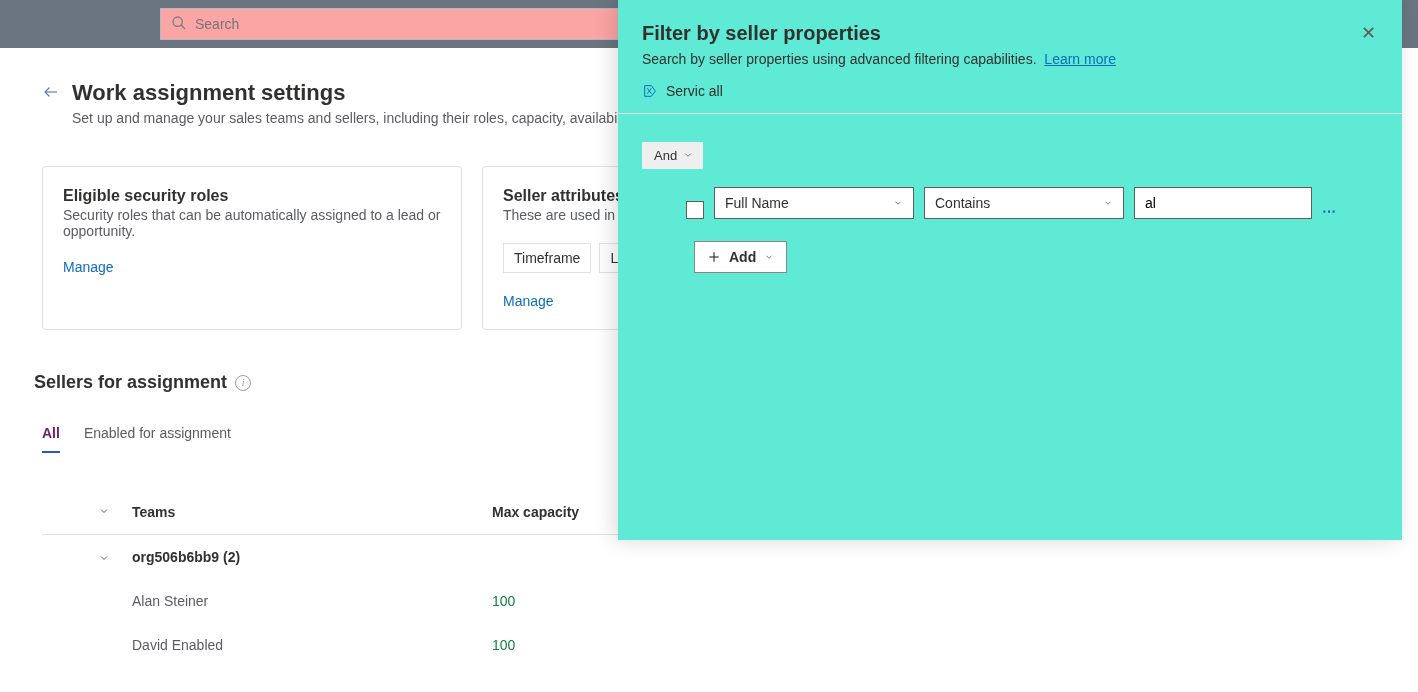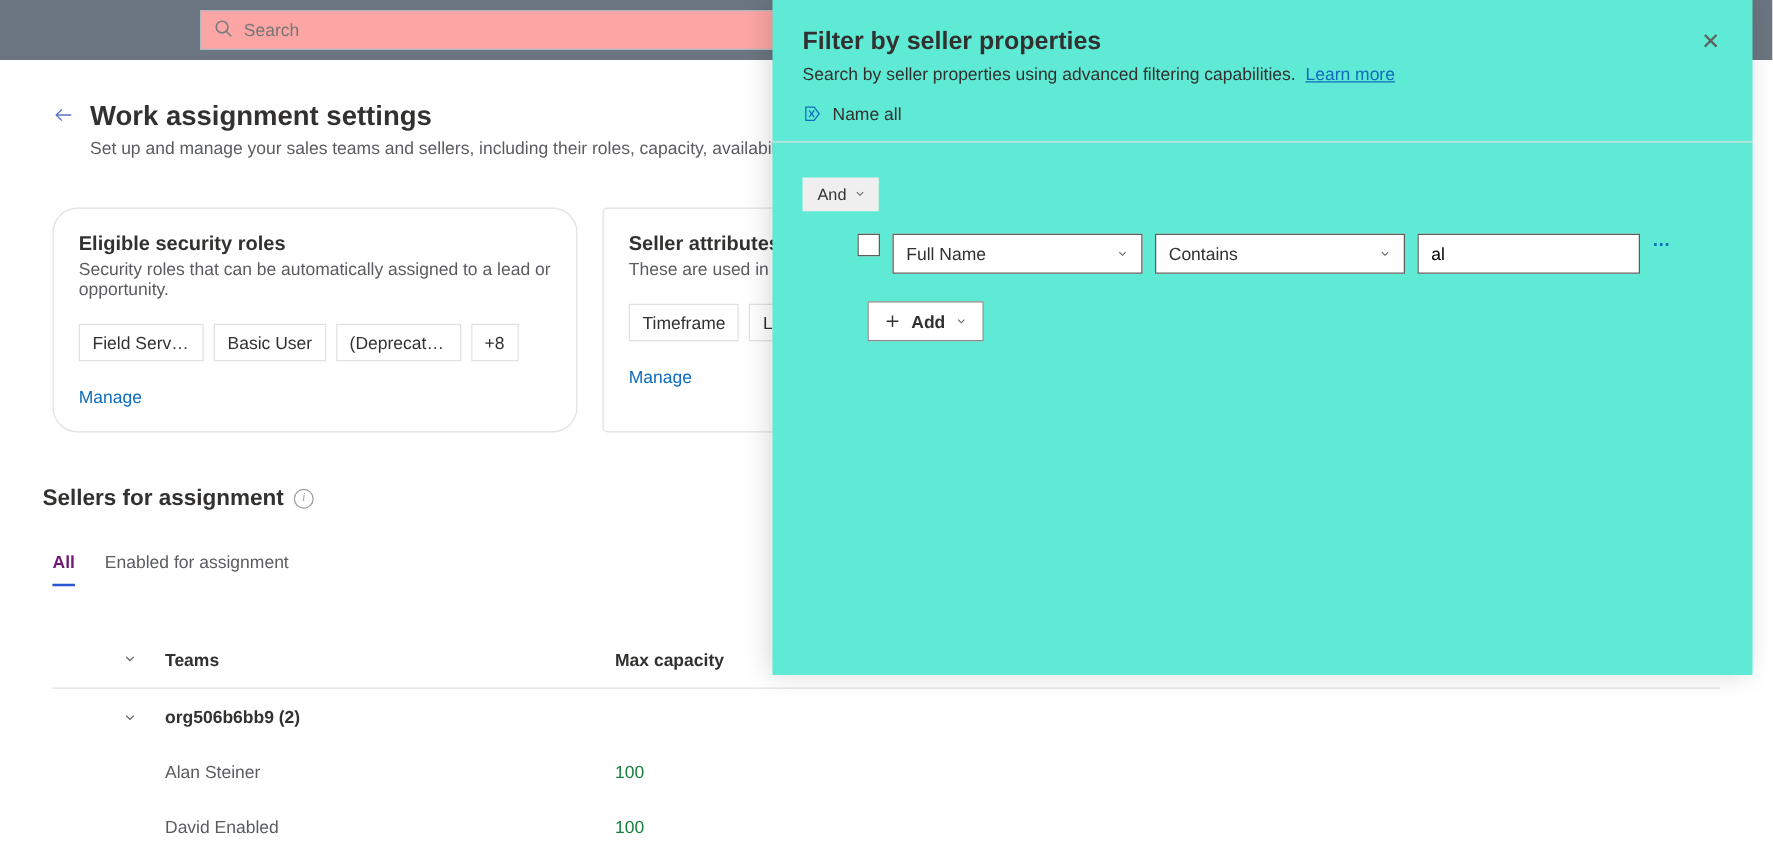--- a/index.html
+++ b/index.html
@@ -13,21 +13,21 @@
 
   
   .main { padding: 32px 42px 0 42px; }
   .page-head-row { display: flex; align-items: center; gap: 12px; }
   .back-arrow svg { width: 18px; height: 18px; stroke: #5b6fc7; fill: none; }
   .page-title { font-size: 22px; font-weight: 600; color: #323130; }
   .page-sub { margin-top: 4px; margin-left: 30px; font-size: 14px; color: #5a5c60; }
 
   .cards { display: flex; gap: 20px; margin-top: 40px; }
   .card { border: 1px solid #e1e1e1; border-radius: 4px; padding: 20px 20px 20px 20px; }
-  .card.roles { width: 420px; border-radius: 20px; }
+  .card.roles { width: 420px; }
   .card.attrs { width: 420px; }
   .card h3 { font-size: 16px; font-weight: 600; margin-bottom: 2px; }
   .card .sub { font-size: 14px; color: #5a5c60; margin-bottom: 20px; }
   .chiprow { display: flex; gap: 8px; flex-wrap: wrap; margin-bottom: 20px; }
   .chip { border: 1px solid #e1e1e1; padding: 6px 10px; font-size: 14px; color: #323130; background: #fff; max-width: 100px; white-space: nowrap; overflow: hidden; text-overflow: ellipsis; }
   .manage-link { color: #0f6cbd; font-size: 14px; cursor: pointer; }
 
   .sellers-head { margin-top: 42px; display: flex; align-items: center; gap: 8px; margin-left: -8px;}
   .sellers-head h2 { font-size: 18px; font-weight: 600; }
   .info-icon { width: 16px; height: 16px; border: 1px solid #9b9fa3; border-radius: 50%; display: inline-flex; align-items: center; justify-content: center; font-size: 10px; color: #9b9fa3; font-style: italic; font-family: serif;}
@@ -59,21 +59,21 @@
 
   .clear-row { margin-top: 16px; display: flex; align-items: center; gap: 8px; padding-bottom: 14px; }
   .clear-row svg { width: 16px; height: 16px; stroke: #0f6cbd; fill: none; }
   .clear-row span { font-size: 14px; color: #323130; }
   .panel-divider { height: 1px; background: #e1e1e1; margin: 0 -24px; }
 
   .filter-area { margin-top: 28px; padding-left: 0; }
   .and-chip { display: inline-flex; align-items: center; gap: 6px; background: #efefef; padding: 6px 10px 6px 12px; font-size: 13px; color: #323130; }
   .and-chip svg { width: 10px; height: 10px; stroke: #605e5c; fill: none; }
 
-  .cond-row { display: flex; align-items: flex-start; gap: 10px; margin-top: 18px; margin-left: 44px; }
+  .cond-row { display: flex; align-items: flex-end; gap: 10px; margin-top: 18px; margin-left: 44px; }
   .cbox { width: 18px; height: 18px; border: 1px solid #605e5c; background: #fff; }
   .dd { height: 32px; border: 1px solid #605e5c; background: #fff; display: flex; align-items: center; justify-content: space-between; padding: 0 10px; font-size: 14px; }
   .dd.field { width: 200px; }
   .dd.op { width: 200px; }
   .valinput { width: 178px; height: 32px; border: 1px solid #605e5c; padding: 0 10px; font-size: 14px; outline: none; }
   .dots { color: #0f6cbd; letter-spacing: 2px; font-weight:bold; cursor:pointer; }
 
   .add-row { margin-top: 22px; margin-left: 52px; }
   .add-btn { height: 32px; border: 1px solid #8a8886; background: #fff; display: inline-flex; align-items: center; gap: 8px; padding: 0 12px; font-size: 14px; cursor: pointer; font-weight:600;}
   .add-btn svg { width: 14px; height: 14px; stroke: #323130; fill: none; }
@@ -108,26 +108,20 @@
         </svg>
     </span>
     <div class="page-title">Work assignment settings</div>
   </div>
   <div class="page-sub">Set up and manage your sales teams and sellers, including their roles, capacity, availability and more.</div>
 
   <div class="cards">
     <div class="card roles">
       <h3>Eligible security roles</h3>
       <div class="sub">Security roles that can be automatically assigned to a lead or opportunity.</div>
-      <div class="chiprow">
-        <div class="chip">Field Servic…</div>
-        <div class="chip">Basic User</div>
-        <div class="chip">(Deprecate…</div>
-        <div class="chip">+8</div>
-      </div>
       <div class="manage-link">Manage</div>
     </div>
 
     <div class="card attrs">
       <h3>Seller attributes</h3>
       <div class="sub">These are used in assignment rules.</div>
       <div class="chiprow">
         <div class="chip">Timeframe</div>
         <div class="chip">Language</div>
       </div>
@@ -191,21 +185,21 @@
       <span>Search by seller properties using advanced filtering capabilities.</span>&nbsp;
       <a>Learn more</a>
     </div>
 
     <div class="clear-row">
       <svg viewBox="0 0 24 24">
           <path d="M4 4 h10 l6 8 -6 8 h-10 z" stroke-width="1.5"></path>
           <line x1="8" y1="8" x2="14" y2="16" stroke-width="1.5"></line>
           <line x1="14" y1="8" x2="8" y2="16" stroke-width="1.5"></line>
         </svg>
-      <span>Name all</span>
+      <span>Servic all</span>
     </div>
     <div class="panel-divider"></div>
 
     <div class="filter-area">
       <div class="and-chip">
         <span>And</span>
         <span class="chev-sm"><svg viewBox="0 0 24 24">
               <polyline points="6 9 12 15 18 9" stroke-width="2"></polyline>
             </svg></span>
       </div>

